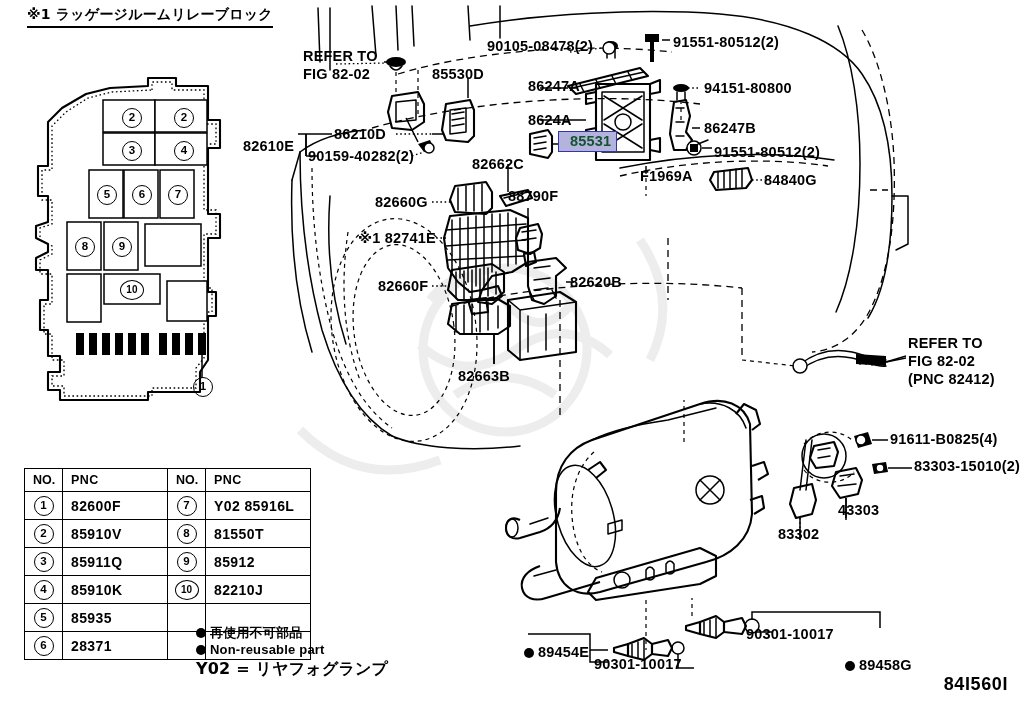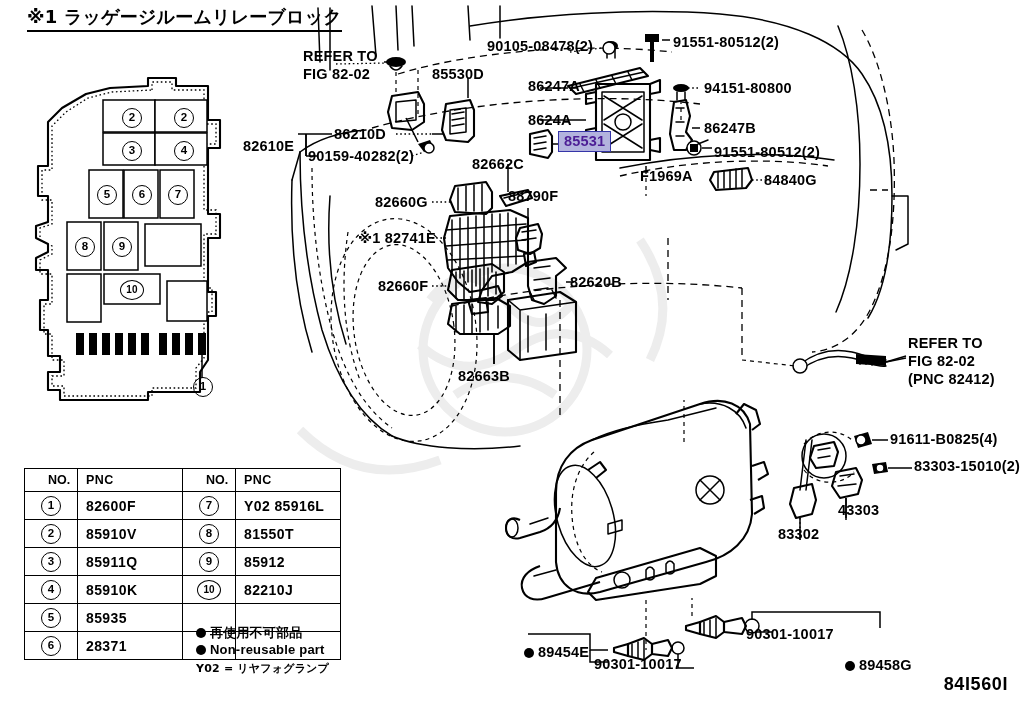--- a/index.html
+++ b/index.html
@@ -6,33 +6,33 @@
   body{width:1024px;height:707px;position:relative;overflow:hidden;
        font-family:"Liberation Sans","DejaVu Sans",sans-serif;color:#000;}
   #stage{position:absolute;left:0;top:0;width:1024px;height:707px;}
   svg#art{position:absolute;left:0;top:0;width:1024px;height:707px;}
 
   .lbl{position:absolute;font-family:"Liberation Sans","DejaVu Sans",sans-serif;
        font-weight:bold;font-size:14.5px;letter-spacing:.2px;white-space:nowrap;line-height:1.18;}
   .jp{font-family:"DejaVu Sans",sans-serif;font-weight:bold;}
 
   
-  .hl{background:#b3b3de;border:1.6px solid #3535a8;color:#4c1d95;
-      padding:1px 5px 2px 5px;}
+  .hl{background:#b3b3de;border:1.6px solid #3535a8;color:#14532d;
+      padding:1px 5px 2px 11px;}
 
   
-  #jp-heading{left:27px;top:6px;font-size:18px;border-bottom:2px solid #000;padding-bottom:3px;}
+  #jp-heading{left:27px;top:6px;font-size:14px;border-bottom:2px solid #000;padding-bottom:3px;}
 
   
   #pnc-table{position:absolute;left:24px;top:468px;border-collapse:collapse;
              font-weight:bold;font-size:14px;background:#fff;}
   #pnc-table td,#pnc-table th{border:1.6px solid #000;padding:0;height:27px;}
   #pnc-table .cno{width:36px;text-align:center;}
   #pnc-table .cpnc{width:96px;text-align:left;padding-left:8px;letter-spacing:.4px;}
-  #pnc-table th{font-size:12.5px;text-align:center;font-weight:bold;height:22px;padding-left:16px;}
+  #pnc-table th{font-size:12.5px;text-align:center;font-weight:bold;height:22px;padding-left:1px;}
   .circnum{display:inline-block;width:18px;height:18px;line-height:17px;border:1.5px solid #000;
            border-radius:50%;font-size:11.5px;text-align:center;font-weight:bold;}
   .circnum.wide{width:22px;height:18px;border-radius:50%;font-size:10px;}
   td.blanklast{border:none;}
 
   
   #legend{left:196px;top:625px;font-size:13px;font-weight:bold;}
   #legend div{margin-bottom:2px;white-space:nowrap;}
   .dot{display:inline-block;width:10px;height:10px;background:#000;border-radius:50%;
        vertical-align:-1px;margin-right:4px;}
@@ -548,19 +548,19 @@
 </table>
 
 <div id="legend" class="lbl">
   <div>
     <span class="dot"></span><span class="jp">再使用不可部品</span>
   </div>
   <div>
     <span class="dot"></span><span>Non-reusable part</span>
   </div>
   <div>
-    <span class="jp" style="font-size:11px">Y02 = リヤフォグランプ</span>
+    <span class="jp" style="font-size:16px">Y02 = リヤフォグランプ</span>
   </div>
 </div>
 
 <div class="lbl" id="figcode">84I560I</div>
 
 </div>
 
 </body></html>

